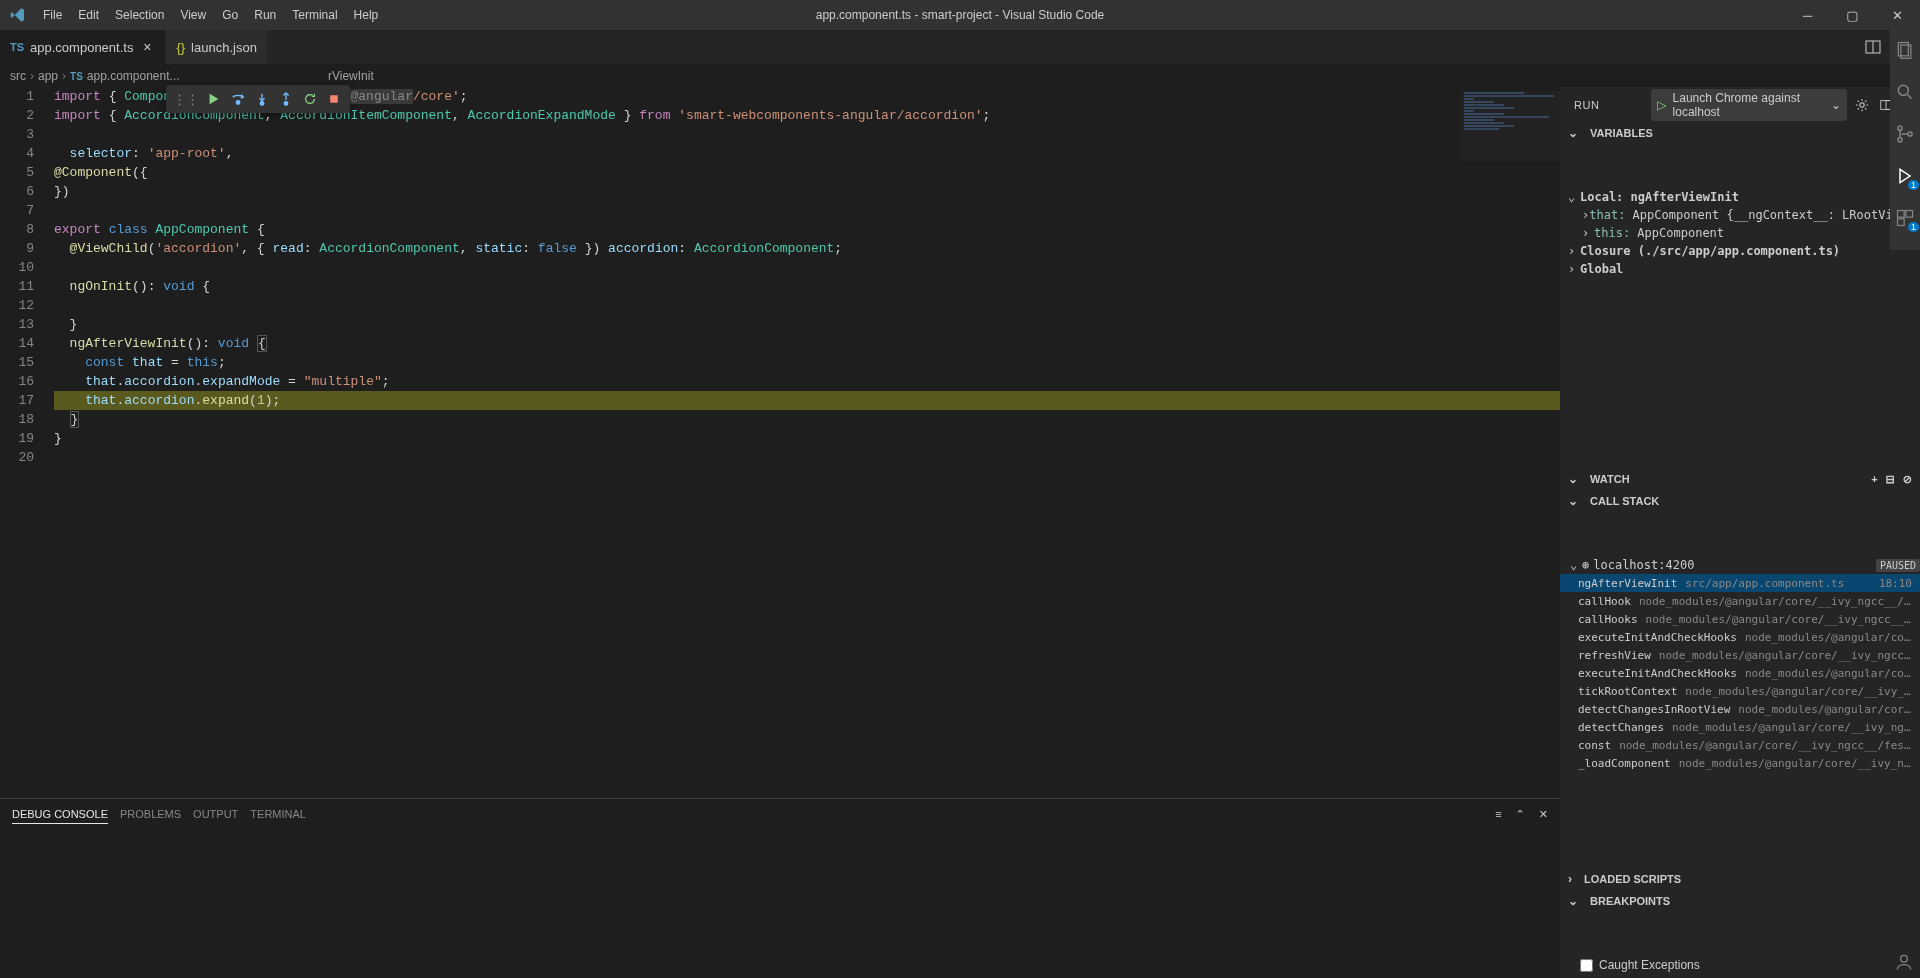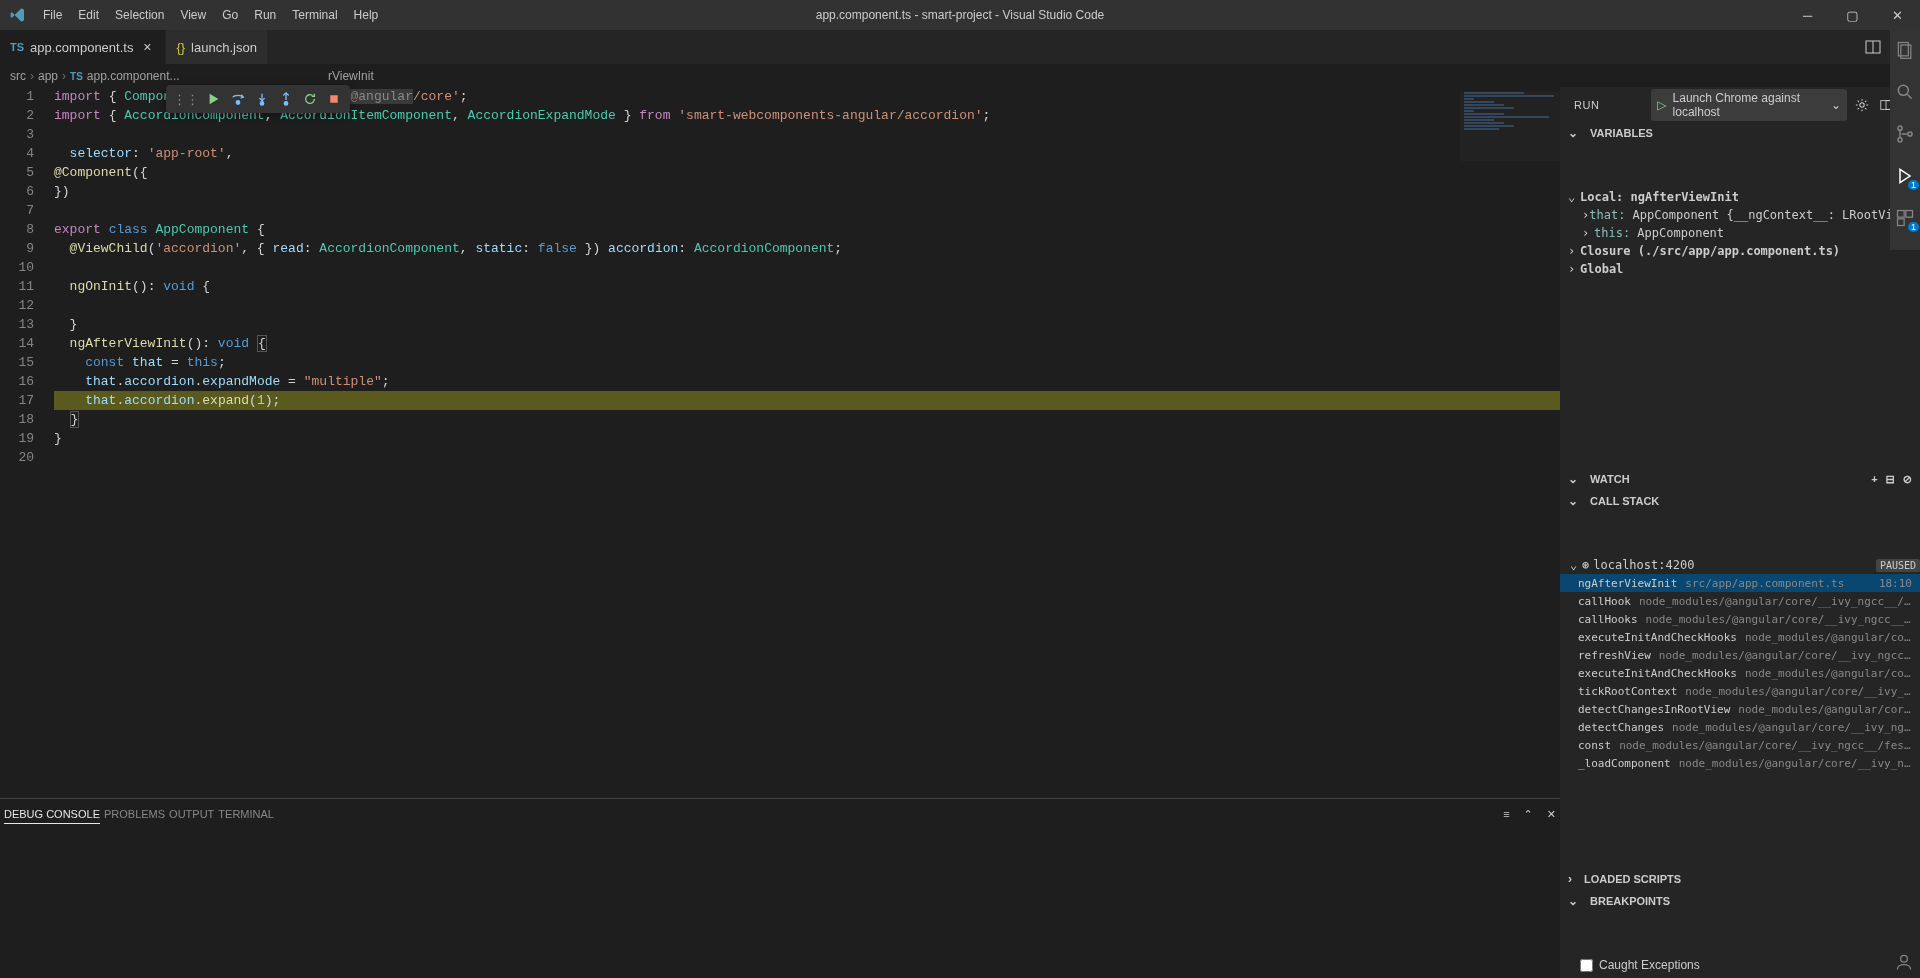--- a/index.html
+++ b/index.html
@@ -38,21 +38,21 @@
 .minimap-line { height: 2px; margin: 1px 4px; background: #5a8dd0; opacity: 0.6; }
 .token-k { color: #c586c0; }
 .token-t { color: #4ec9b0; }
 .token-s { color: #ce9178; }
 .token-f { color: #dcdcaa; }
 .token-c { color: #9cdcfe; }
 .token-p { color: #d4d4d4; }
 .token-b { color: #569cd6; }
 .token-n { color: #b5cea8; }
 .panel-area { height: 180px; border-top: 1px solid #414141; background: #1e1e1e; }
-.panel-tabs { height: 30px; display: flex; align-items: center; padding: 0 4px; gap: 4px; font-size: 11px; }
+.panel-tabs { height: 30px; display: flex; align-items: center; padding: 0 12px; gap: 12px; font-size: 11px; }
 .panel-tab { color: #888; text-transform: uppercase; cursor: pointer; padding: 3px 0; }
 .panel-tab.active { color: #e7e7e7; border-bottom: 1px solid #e7e7e7; }
 .panel-tab-actions { margin-left: auto; display: flex; gap: 14px; color: #cccccc; }
 .debug-sidebar { width: 360px; background: #252526; display: flex; flex-direction: column; overflow: hidden; }
 .run-header { height: 35px; display: flex; align-items: center; padding: 0 6px 0 14px; font-size: 11px; gap: 8px; }
 .run-label { color: #cccccc; letter-spacing: 0.5px; }
 .launch-select { display: flex; align-items: center; gap: 6px; background: #3c3c3c; padding: 2px 6px; border-radius: 3px; font-size: 12px; }
 .play-icon { color: #89d185; }
 .run-actions { margin-left: auto; display: flex; gap: 10px; color: #cccccc; }
 .section-header { height: 22px; display: flex; align-items: center; padding: 0 8px; font-size: 11px; font-weight: bold; color: #cccccc; gap: 12px; cursor: pointer; background: #252526; }

